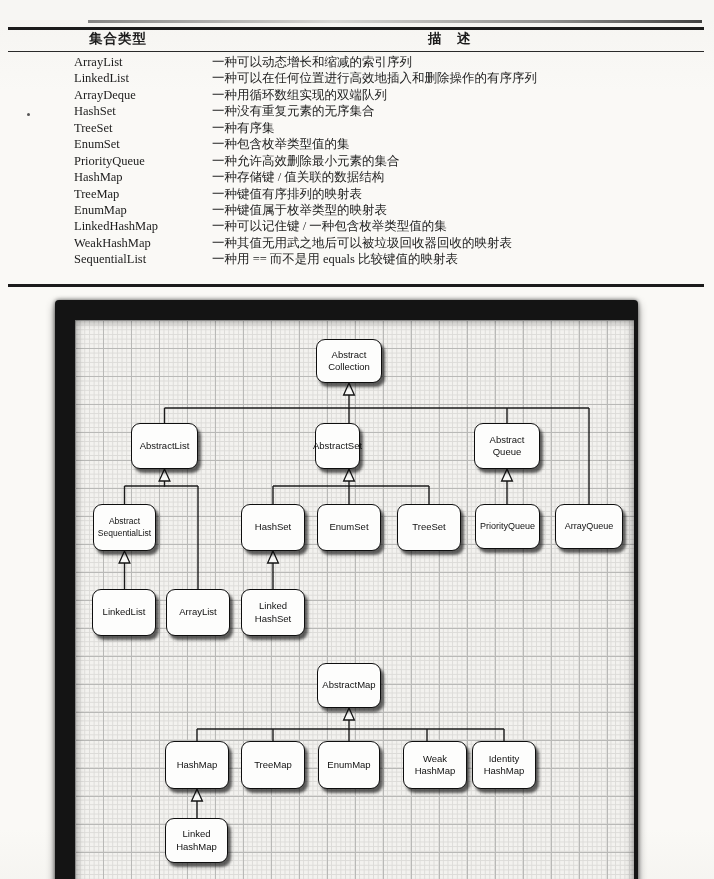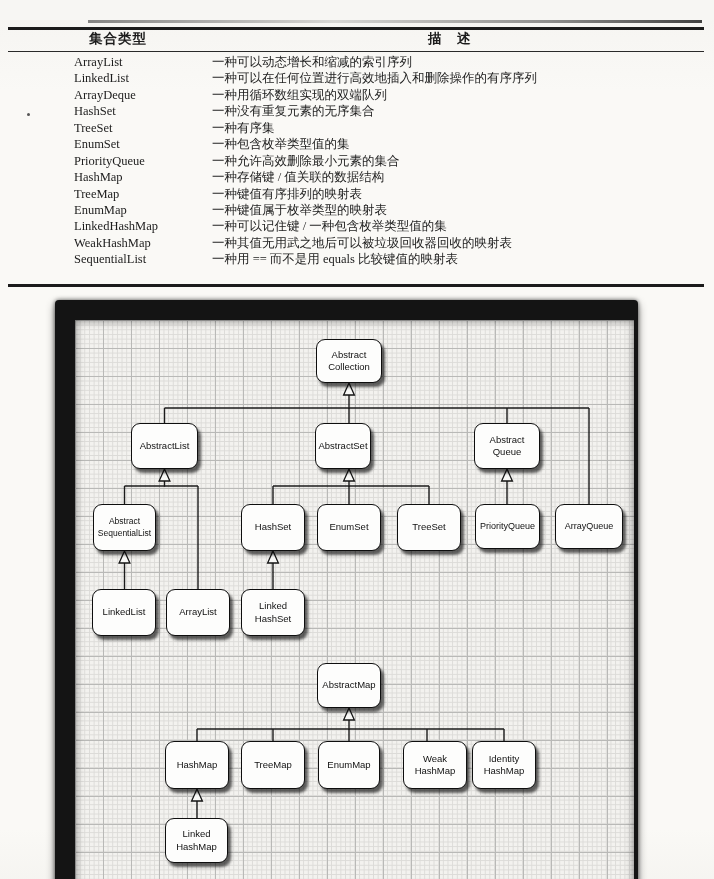--- a/index.html
+++ b/index.html
@@ -39,21 +39,21 @@
   .node{position:absolute;box-sizing:border-box;background:#fdfdfc;border:1.6px solid #0e0e0e;
         border-radius:9px;display:flex;align-items:center;justify-content:center;text-align:center;
         font-family:"Liberation Sans",sans-serif;font-size:9.5px;line-height:1.3;color:#111;
         white-space:pre-line;box-shadow:3px 4px 3px rgba(10,10,10,.65);}
   .node.small{font-size:8.5px;}
   .node.tight{font-size:9px;}
 
   
   .n-abstract-collection{left:241px;top:19px;width:66px;height:44px;}
   .n-abstract-list{left:56px;top:103px;width:67px;height:46px;}
-  .n-abstract-set{left:240px;top:103px;width:56px;height:46px;}
+  .n-abstract-set{left:240px;top:103px;width:45px;height:46px;}
   .n-abstract-queue{left:399px;top:103px;width:66px;height:46px;}
   .n-abstract-sequential-list{left:18px;top:184px;width:63px;height:47px;}
   .n-hash-set{left:166px;top:184px;width:64px;height:47px;}
   .n-enum-set{left:242px;top:184px;width:64px;height:47px;}
   .n-tree-set{left:322px;top:184px;width:64px;height:47px;}
   .n-priority-queue{left:400px;top:184px;width:65px;height:45px;}
   .n-array-queue{left:480px;top:184px;width:68px;height:45px;}
   .n-linked-list{left:17px;top:269px;width:64px;height:47px;}
   .n-array-list{left:91px;top:269px;width:64px;height:47px;}
   .n-linked-hash-set{left:166px;top:269px;width:64px;height:47px;}

